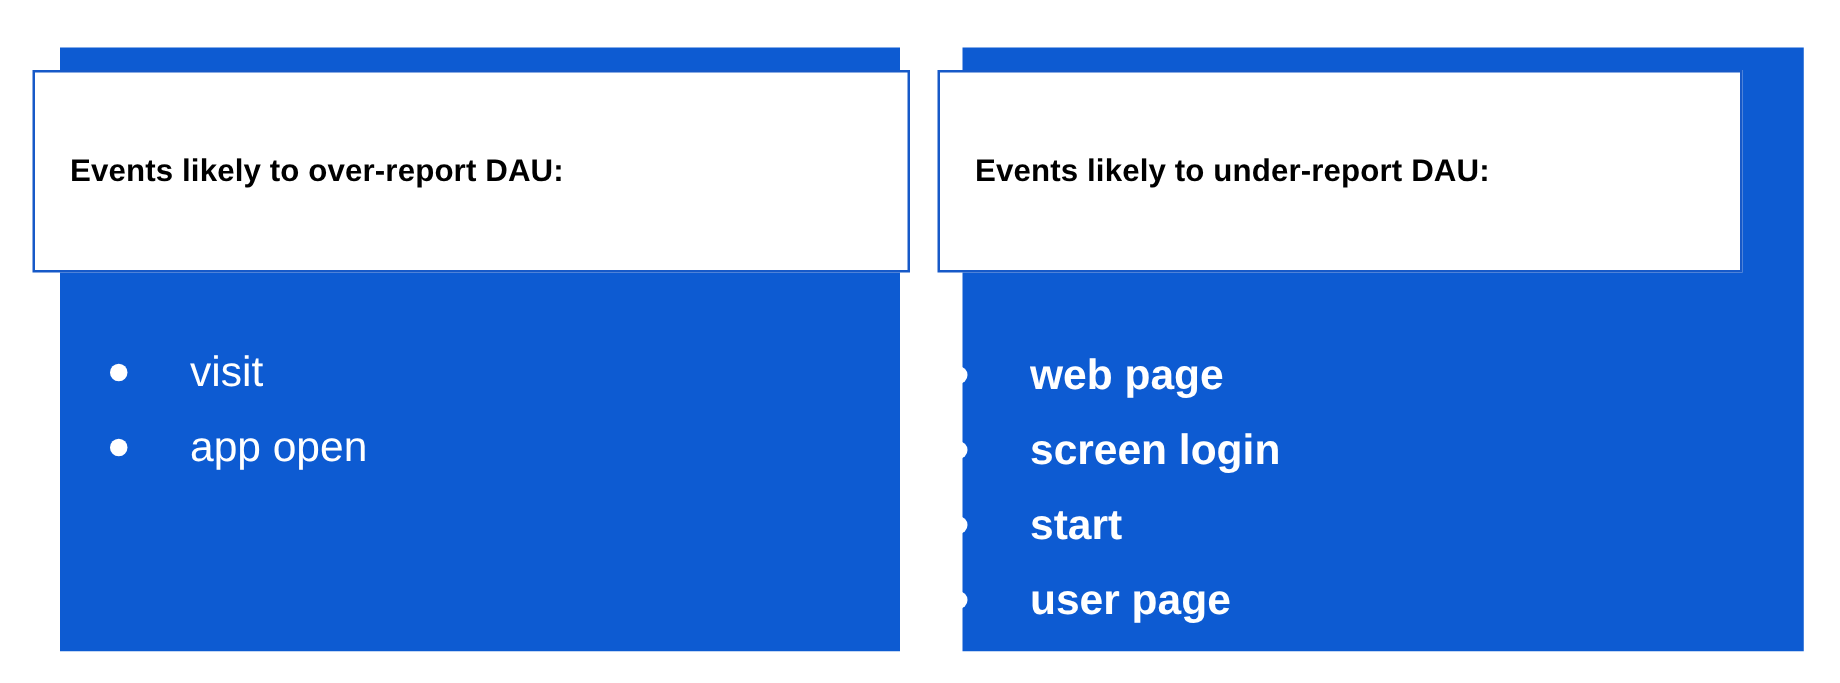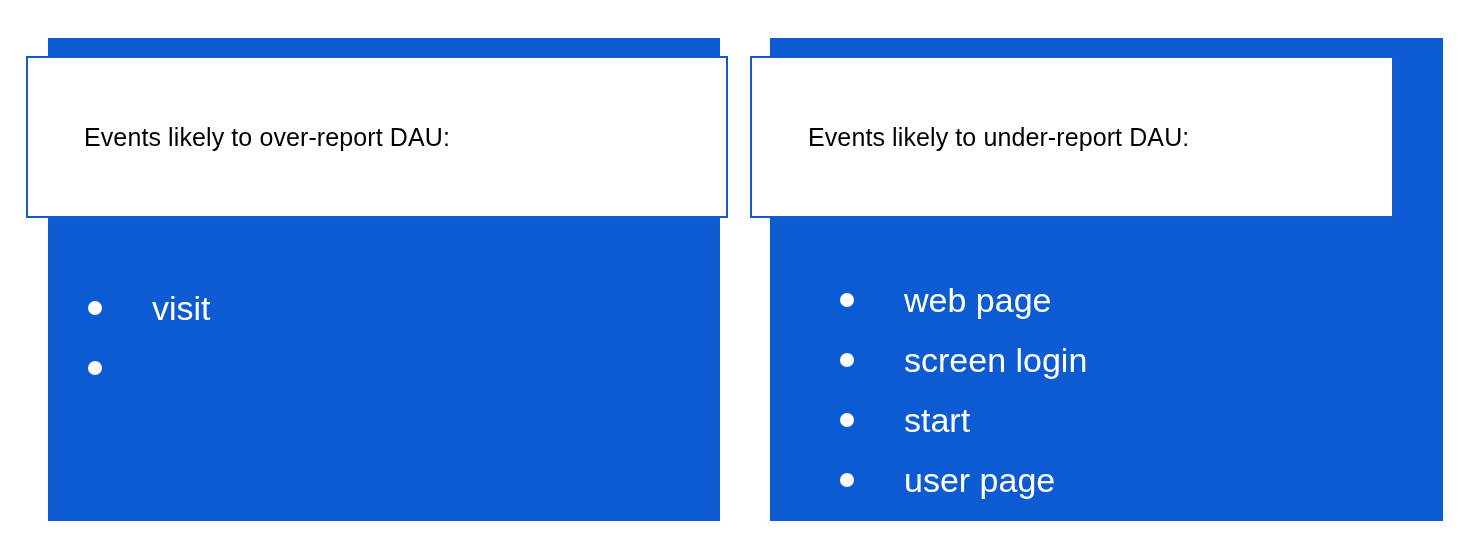--- a/index.html
+++ b/index.html
@@ -38,25 +38,25 @@
     position: absolute;
     background: #ffffff;
     border: 2px solid #1659C8;
     box-sizing: border-box;
     display: flex;
     align-items: center;
   }
 
   .card-title {
     font-size: 25px;
-    font-weight: normal;
+    font-weight: bold;
     color: #000000;
     letter-spacing: 0.1px;
     white-space: nowrap;
-    margin-left: 56px;
+    margin-left: 28px;
   }
 
   
   .card-list {
     position: absolute;
     list-style: none;
     margin: 0;
     padding: 0;
   }
   .card-list li {
@@ -78,46 +78,47 @@
     border-radius: 50%;
     background: #ffffff;
   }
   .item-label {
     display: inline-block;
   }
 
   
   #card-over .card-body   { left: 48px;  top: 38px;  width: 672px; height: 483px; }
   #card-over .card-header { left: 26px;  top: 56px;  width: 702px; height: 162px; }
-  #card-over .card-list   { left: 88px;  top: 278px; }
+  #card-over .card-list   { left: 88px;  top: 268px; }
 
   
   #card-under .card-body   { left: 770px; top: 38px;  width: 673px; height: 483px; }
   #card-under .card-header { left: 750px; top: 56px;  width: 644px; height: 162px; }
-  #card-under .card-list   { left: 840px; top: 270px; }
+  #card-under .card-list   { left: 760px; top: 270px; font-weight: bold; }
 </style>
 </head>
 <body>
 
 <div class="stage">
 
   <section class="card" id="card-over">
     <div class="card-body"></div>
 
     <div class="card-header">
       <span class="card-title">Events likely to over-report DAU:</span>
     </div>
 
     <ul class="card-list">
       <li>
         <span class="bullet-icon"></span>
         <span class="item-label">visit</span>
       </li>
       <li>
         <span class="bullet-icon"></span>
+        <span class="item-label">app open</span>
       </li>
     </ul>
   </section>
 
   <section class="card" id="card-under">
     <div class="card-body"></div>
 
     <div class="card-header">
       <span class="card-title">Events likely to under-report DAU:</span>
     </div>

